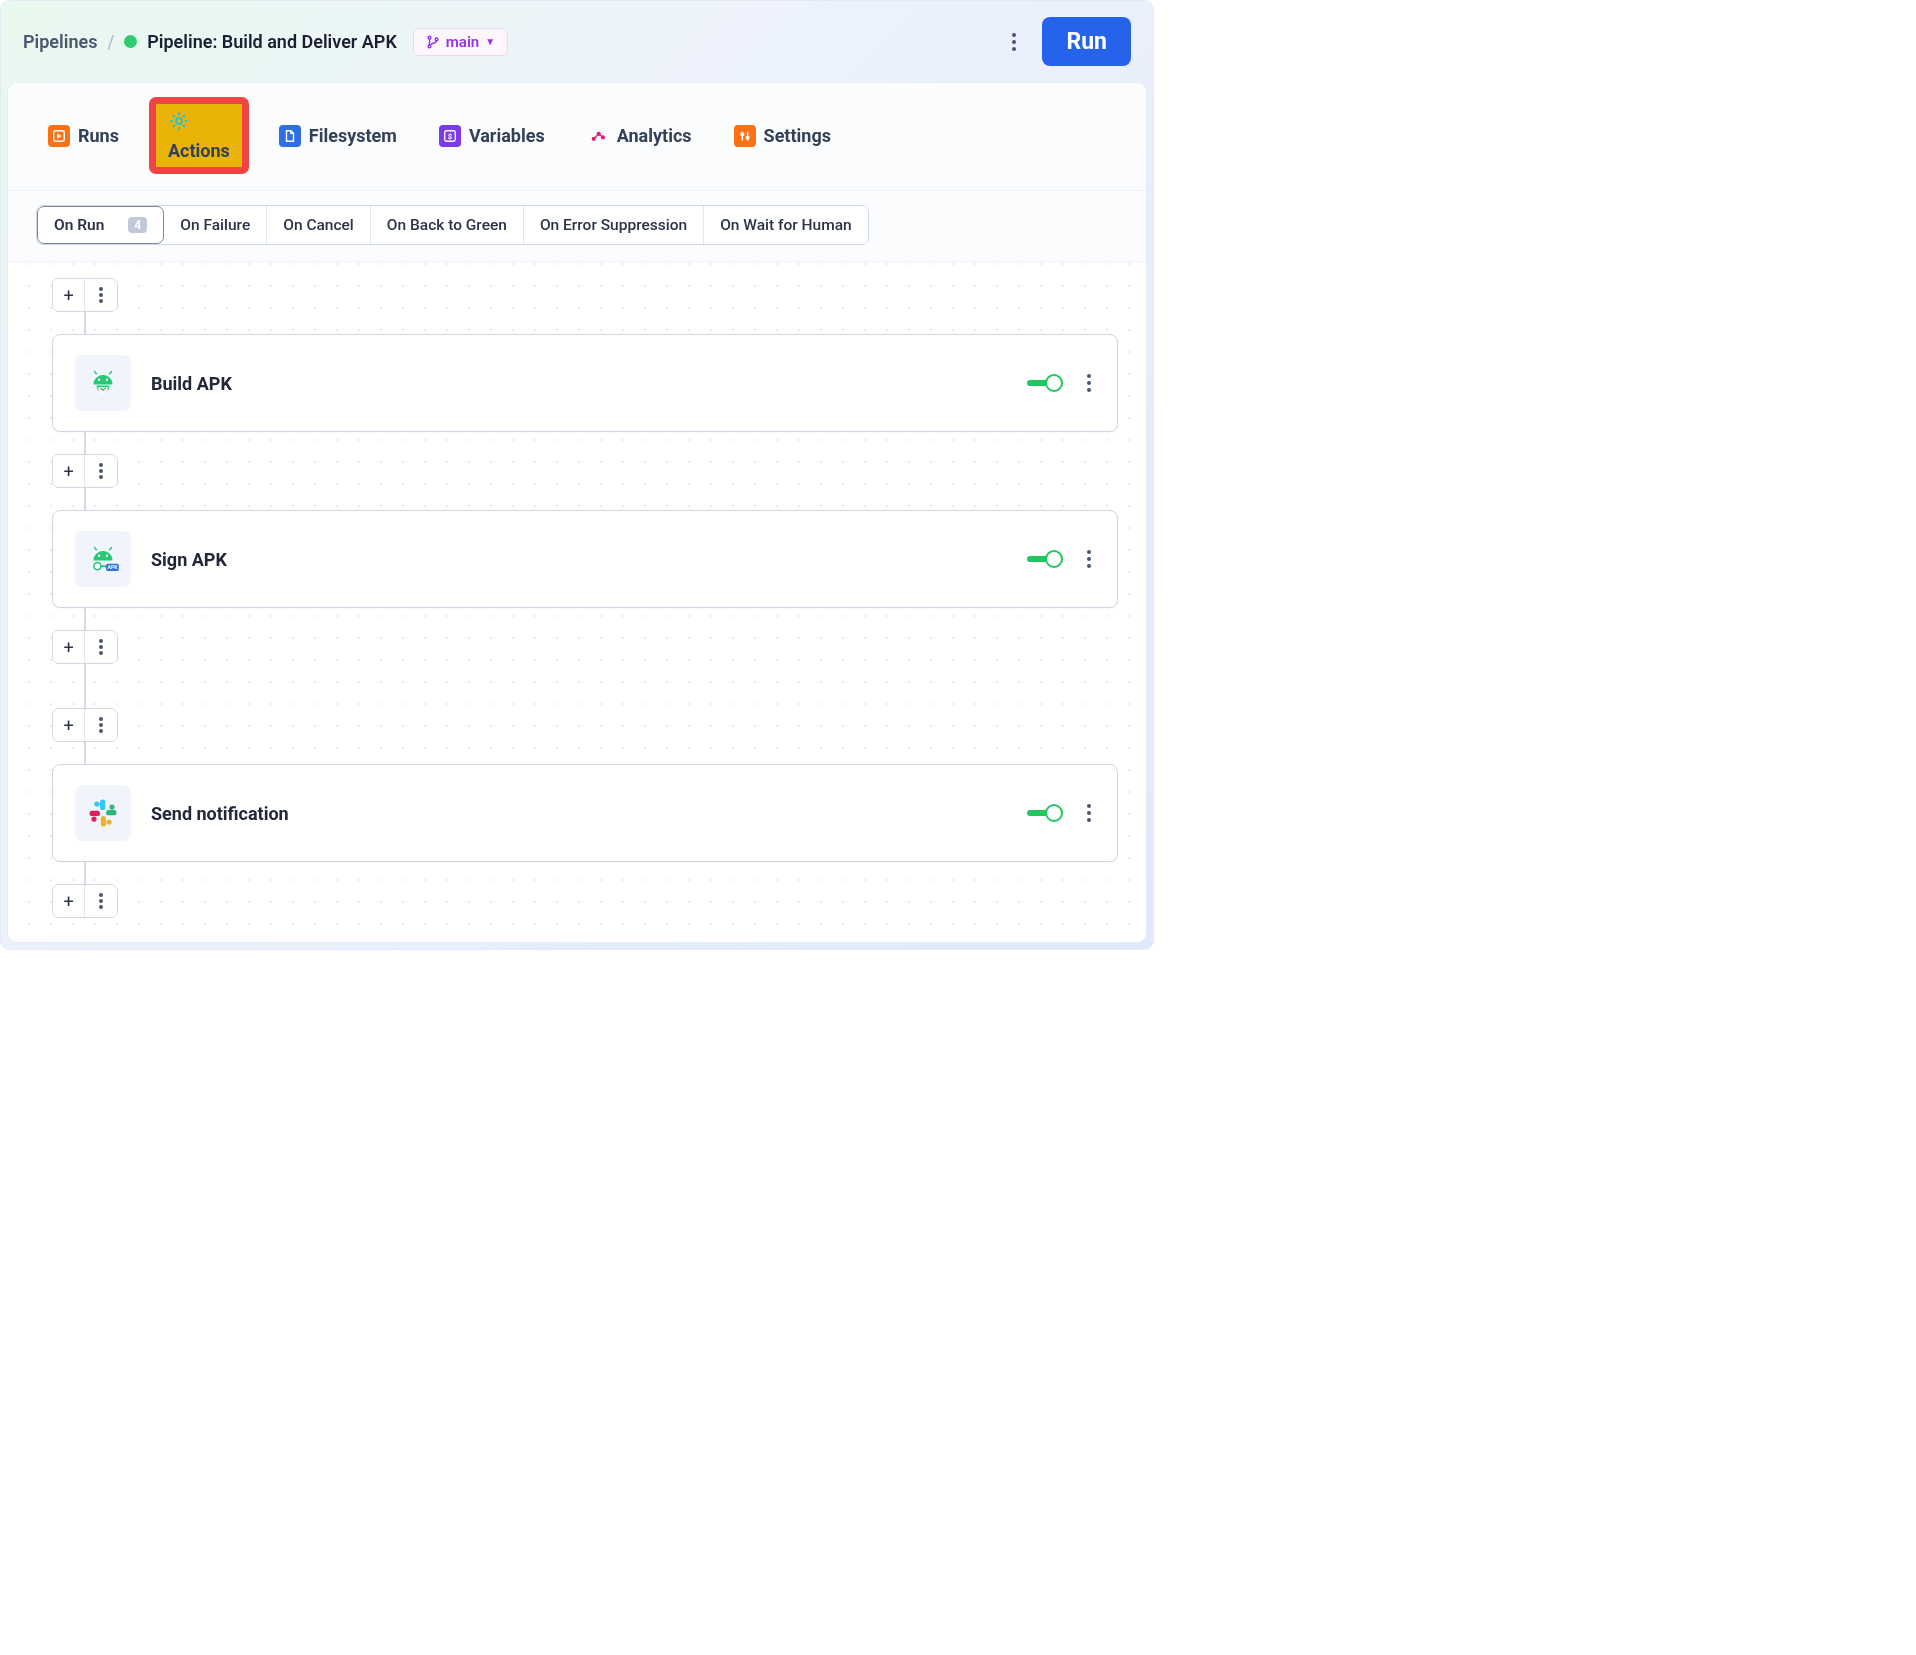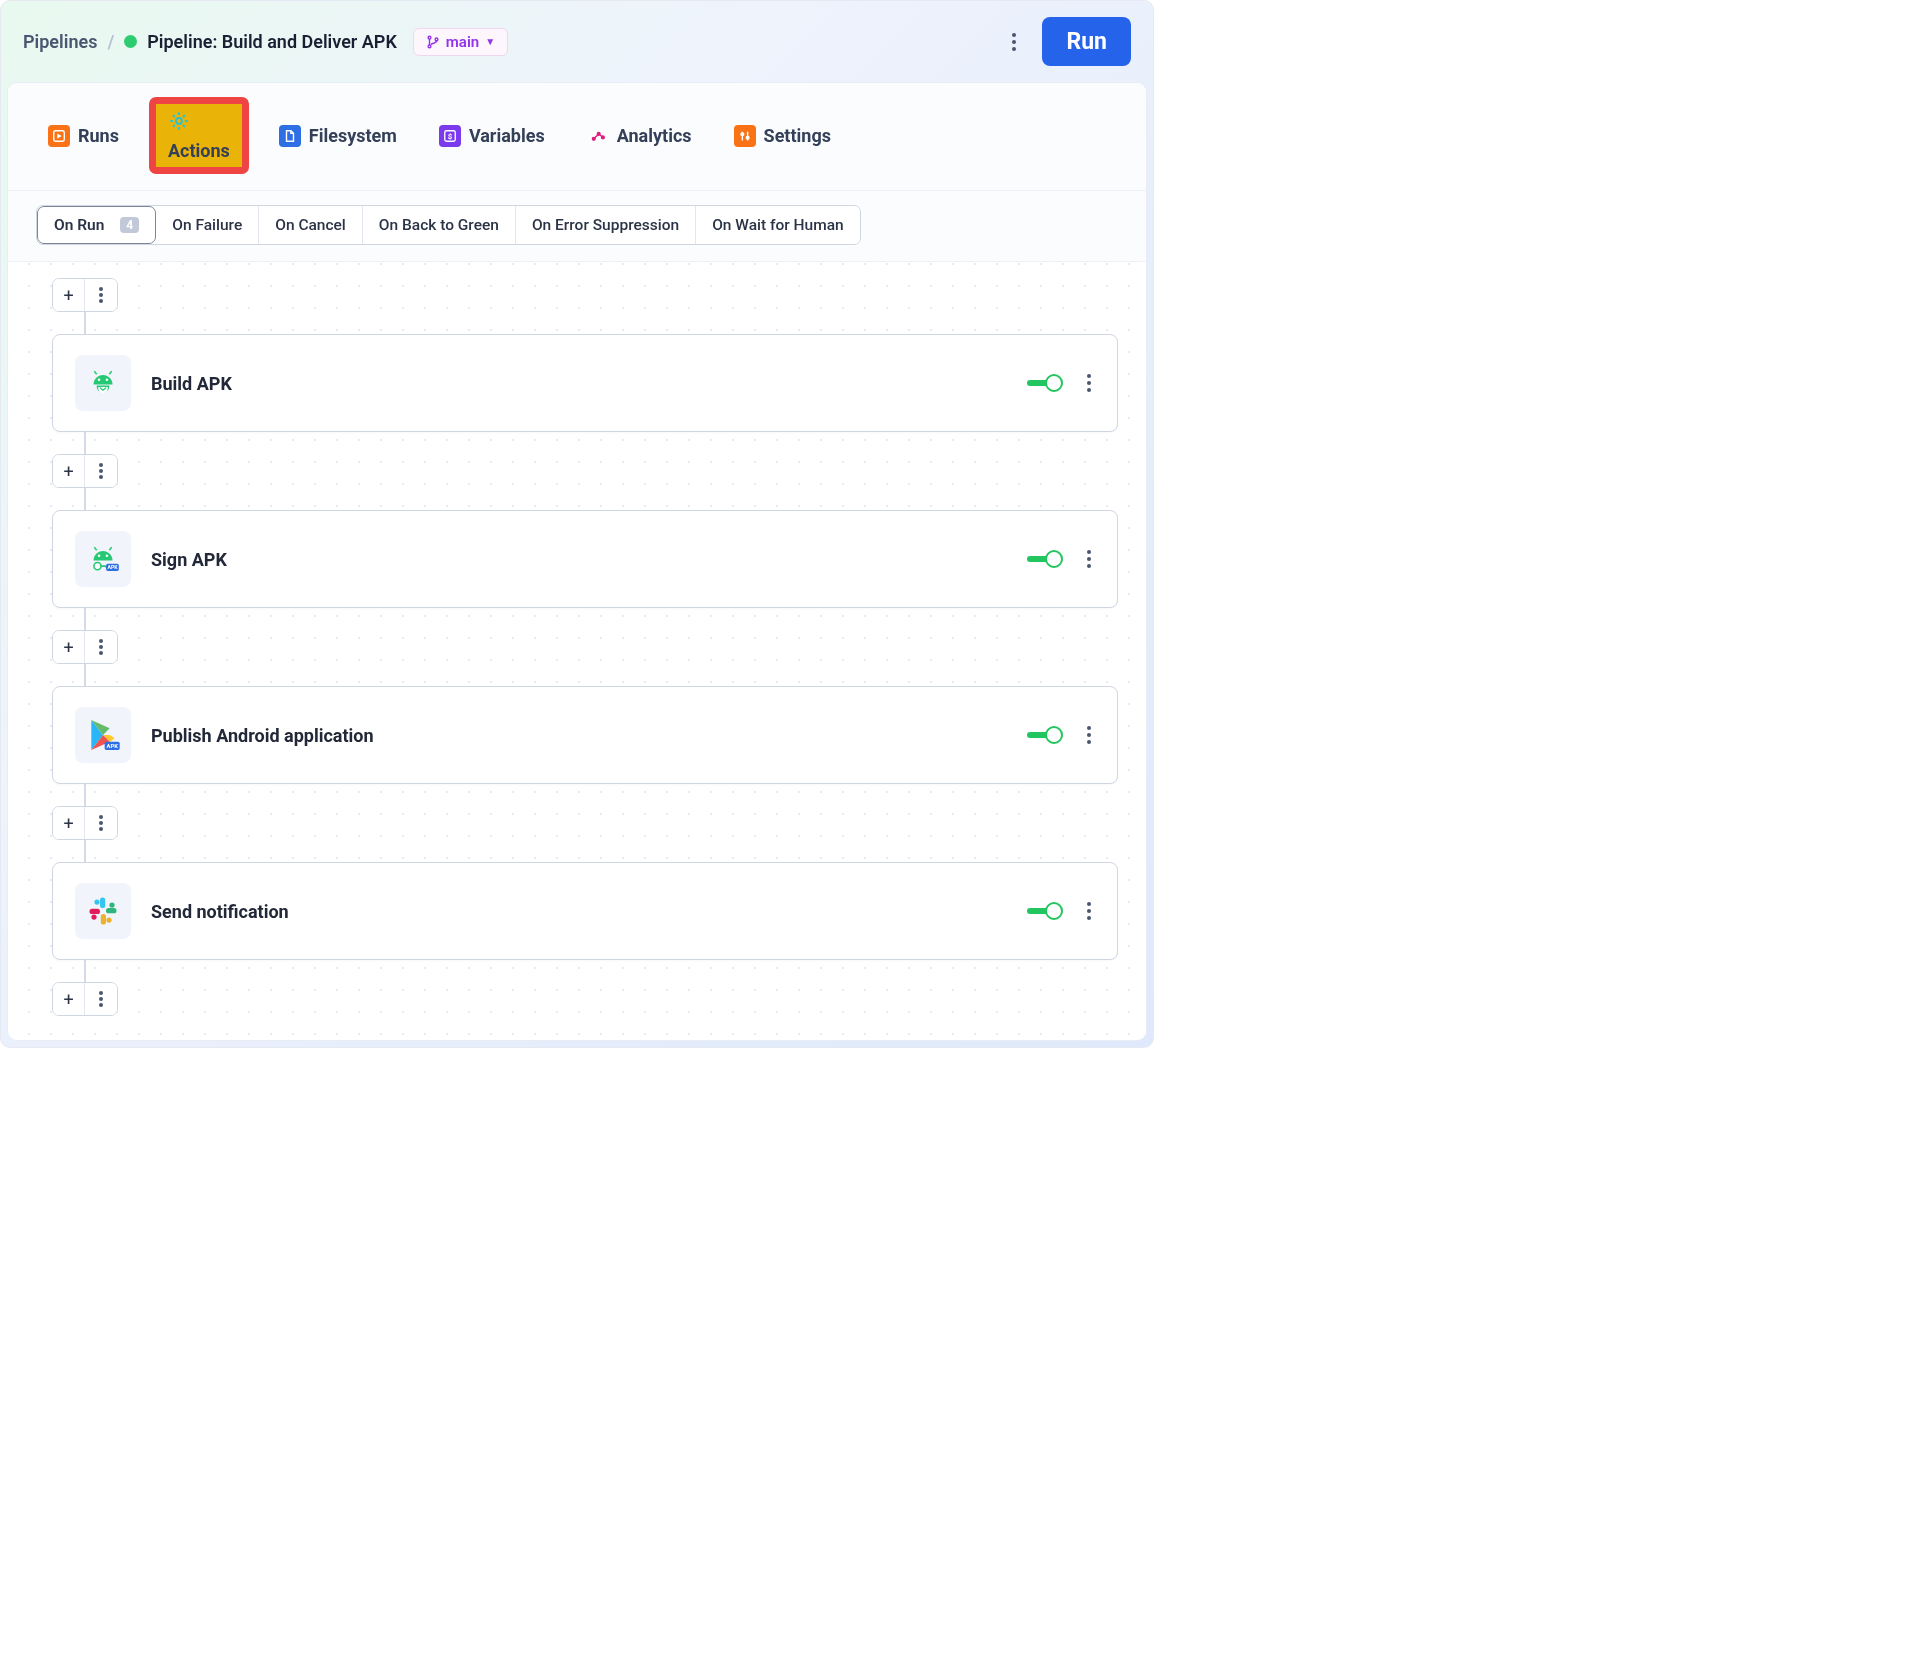--- a/index.html
+++ b/index.html
@@ -71,21 +71,21 @@
     display: flex; padding: 14px 28px 16px; background: #fbfcfe;
     border-bottom: 1px solid #eef1f7;
   }
   .seg {
     display: inline-flex; border: 1px solid #cfd6e2; border-radius: 7px; overflow: hidden;
     background: #fff;
   }
   .seg-btn {
     font-size: 15.5px; font-weight: 500; color: #2b3346;
     padding: 9px 16px; border: none; background: #fff; cursor: pointer;
-    border-right: 1px solid #e2e7ef; display: inline-flex; align-items: center; gap: 16px;
+    border-right: 1px solid #e2e7ef; display: inline-flex; align-items: center; gap: 24px;
   }
   .seg-btn:last-child { border-right: none; }
   .seg-btn.active { border: 1px solid #7c8698; border-radius: 7px; font-weight: 600; }
   .badge {
     background: #c1c9d9; color: #fff; font-size: 12px; font-weight: 700;
     padding: 1px 6px; border-radius: 4px;
   }
 
   .actions-area { padding: 16px 28px 24px; position: relative; }
   .rail { position: relative; margin-left: 16px; }
@@ -327,42 +327,20 @@
                 <div class="dots-v" style="gap:2px;">
                   <span></span>
                   <span></span>
                   <span></span>
                 </div>
               </button>
           </div>
         </div>
         <div class="connector"></div>
 
-        <div class="action-card">
-          <div class="aicon">
-            <svg viewBox="0 0 48 48" width="40" height="40">
-              <path fill="#29b6f6" d="M10 6v36l14-18z"></path>
-              <path fill="#ffca28" d="M24 24l8 8 6-4-6-4z"></path>
-              <path fill="#ef5350" d="M10 42l22-10-8-8z"></path>
-              <path fill="#66bb6a" d="M10 6l14 18 8-8z"></path>
-              <rect x="26" y="32" width="18" height="10" rx="2" fill="#2f6fe6"></rect>
-              <text x="35" y="40" text-anchor="middle" font-size="7" font-weight="700" fill="#fff">APK</text>
-            </svg>
-          </div>
-          <div class="atitle">Publish Android application</div>
-          <div class="toggle">
-              <div class="track"></div>
-              <div class="knob"></div>
-            </div>
-          <div class="dots-v">
-              <span></span>
-              <span></span>
-              <span></span>
-            </div>
-        </div>
         <div class="connector"></div>
 
         <div class="add-row">
           <div class="mini-seg">
             <button class="mini-btn">+</button>
             <button class="mini-btn">
                 <div class="dots-v" style="gap:2px;">
                   <span></span>
                   <span></span>
                   <span></span>

